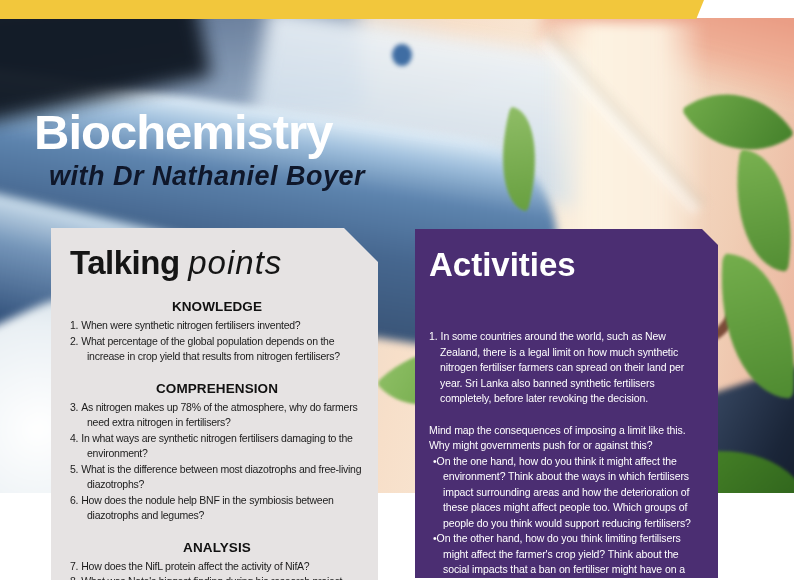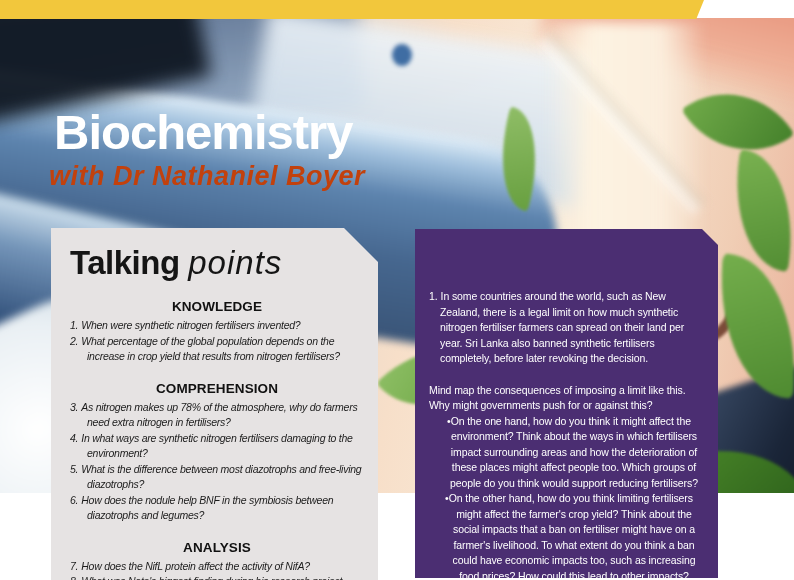--- a/index.html
+++ b/index.html
@@ -57,59 +57,59 @@
   .leaf5 { left:452px; top:278px; width:160px; height:130px; transform:rotate(-14deg); background:linear-gradient(150deg,#84b959 0%,#5c9b33 55%,#417c23 100%); }
   .leaf6 { left:388px; top:322px; width:100px; height:74px;  transform:rotate(-42deg); background:linear-gradient(160deg,#8cbd63,#66a23e); }
   .leaf7 { left:545px; top:388px; width:190px; height:105px; transform:rotate(7deg);   background:linear-gradient(160deg,#549130,#346d1e); }
   .leaf8 { left:668px; top:420px; width:130px; height:95px;  transform:rotate(-22deg); background:linear-gradient(160deg,#4a8729,#2d611b); }
   .leaf9 { left:718px; top:238px; width:80px;  height:140px; transform:rotate(4deg);   background:linear-gradient(160deg,#74ae4c,#4e8a30); }
   .stem-curl { left:688px; top:258px; width:48px; height:72px; border:10px solid #7b4b38;
     border-radius:50%; border-left-color:transparent; border-top-color:transparent;
     transform:rotate(35deg); filter:blur(1.5px); }
 
   .hero-title {
-    position:absolute; left:54px; top:104px; color:#fff;
+    position:absolute; left:34px; top:104px; color:#fff;
     font-size:49px; font-weight:800; letter-spacing:-1px; z-index:2;
   }
   .hero-sub {
-    position:absolute; left:49px; top:161px; color:#c2410c;
+    position:absolute; left:49px; top:161px; color:#0f172a;
     font-size:27px; font-style:italic; font-weight:600; letter-spacing:.5px; z-index:2;
   }
 
   
   .card { position:absolute; z-index:3; }
   .card-talking {
     left:51px; top:228px; width:327px; height:352px;
     background:var(--card-gray, #E6E3E3);
     clip-path:polygon(0 0, calc(100% - 34px) 0, 100% 34px, 100% 100%, 0 100%);
     padding:15px 14px 0 19px; color:#1c1c1c;
   }
   .tp-title { font-size:33px; line-height:40px; letter-spacing:-.5px; color:#151515; white-space:nowrap; }
   .tp-title .t-bold { font-weight:800; }
   .tp-title .t-light { font-weight:300; font-style:italic; letter-spacing:1px; }
   .tp-section { margin-top:16px; }
   .tp-heading { font-size:13.5px; font-weight:800; letter-spacing:.1px; color:#111; margin-bottom:4px;text-align:center; }
-  .tp-list { list-style:none; font-size:10.5px; line-height:15.5px; letter-spacing:-.25px;font-style:italic; }
+  .tp-list { list-style:none; font-size:10.5px; line-height:15.5px; letter-spacing:-.25px; }
   .tp-list li { padding-left:17px; text-indent:-17px; }
   .tp-list .num { margin-right:3px; }
 
   
   .card-activities {
     left:415px; top:229px; width:303px; height:349px;
     background:var(--purple, #4B2E72);
     clip-path:polygon(0 0, calc(100% - 16px) 0, 100% 16px, 100% 100%, 0 100%);
     padding:16px 13px 0 14px; color:#ffffff; overflow:hidden;
   }
   .act-title { font-size:33px; font-weight:800; line-height:40px; margin-bottom:12px; }
   .act-intro { font-size:10.5px; line-height:15.5px; font-weight:400; letter-spacing:-.1px;
     margin-bottom:16px; padding-left:11px; text-indent:-11px;margin-top:44px; }
   .act-intro .num { margin-right:3px; }
   .act-prompt { font-size:10.5px; line-height:15.5px; letter-spacing:-.1px; }
   .act-bullets { list-style:none; font-size:10.5px; line-height:15.5px; letter-spacing:-.1px; padding-left:4px; }
-  .act-bullets li { padding-left:10px; text-indent:-10px;text-align:center; }
+  .act-bullets li { padding-left:10px; text-indent:-10px; }
   .act-bullets li::before { content:"\2022 "; }
 </style>
 </head>
 <body>
 
 <div class="page">
 
   <div class="top-bar"></div>
 
   <div class="hero">
@@ -167,20 +167,21 @@
     <div class="tp-section">
       <div class="tp-heading">ANALYSIS</div>
       <ul class="tp-list">
         <li><span class="num">7.</span><span>How does the NifL protein affect the activity of NifA?</span></li>
         <li><span class="num">8.</span><span>What was Nate's biggest finding during his research project, and</span></li>
       </ul>
     </div>
   </div>
 
   <div class="card card-activities">
+    <div class="act-title">Activities</div>
     <p class="act-intro"><span class="num">1.</span><span>In some countries around the world, such as New Zealand, there is a legal limit on how much synthetic nitrogen fertiliser farmers can spread on their land per year. Sri Lanka also banned synthetic fertilisers completely, before later revoking the decision.</span></p>
     <p class="act-prompt">Mind map the consequences of imposing a limit like this. Why might governments push for or against this?</p>
     <ul class="act-bullets">
       <li>On the one hand, how do you think it might affect the environment? Think about the ways in which fertilisers impact surrounding areas and how the deterioration of these places might affect people too. Which groups of people do you think would support reducing fertilisers?</li>
       <li>On the other hand, how do you think limiting fertilisers might affect the farmer's crop yield? Think about the social impacts that a ban on fertiliser might have on a farmer's livelihood. To what extent do you think a ban could have economic impacts too, such as increasing food prices? How could this lead to other impacts?</li>
     </ul>
   </div>
 
 </div>
 

